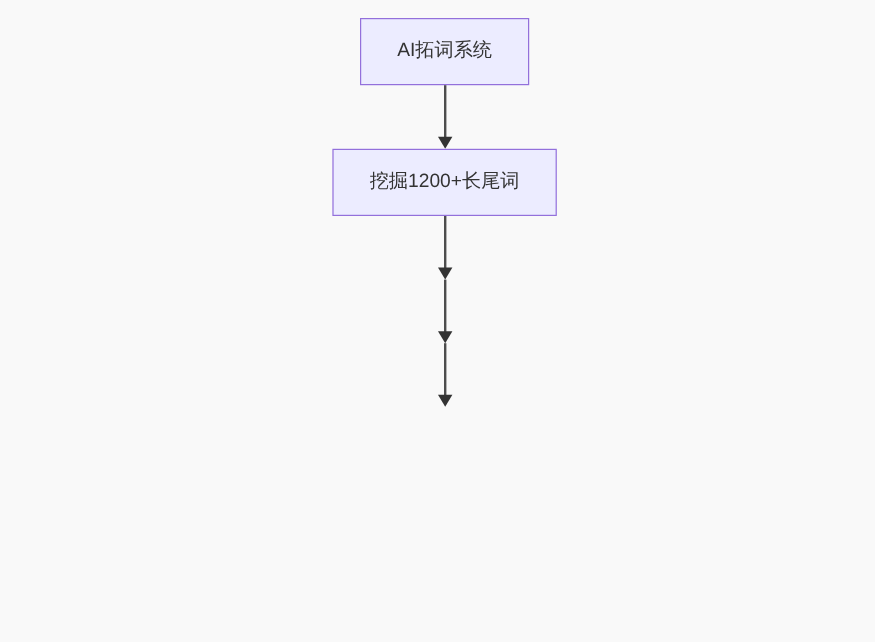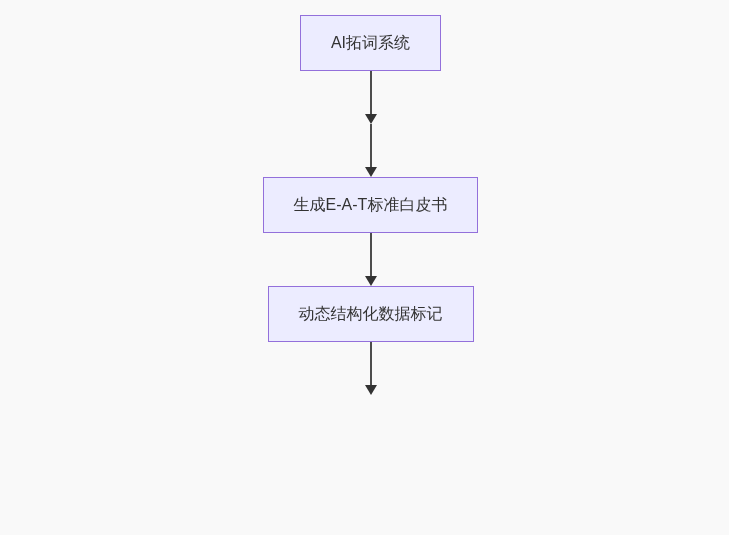--- a/index.html
+++ b/index.html
@@ -62,34 +62,33 @@
 
 <div class="flowchart">
 
   <div class="flow-node">AI拓词系统</div>
 
   <div class="connector">
     <div class="line"></div>
     <div class="head"></div>
   </div>
 
+  <div class="flow-node">挖掘1200+长尾词</div>
 
   <div class="connector">
     <div class="line"></div>
     <div class="head"></div>
   </div>
 
-  <div class="flow-node">生成E-A-T标准白皮书</div>
 
   <div class="connector">
     <div class="line"></div>
     <div class="head"></div>
   </div>
 
-  <div class="flow-node">动态结构化数据标记</div>
 
   <div class="connector">
     <div class="line"></div>
     <div class="head"></div>
   </div>
 
 
 </div>
 
 </body></html>

